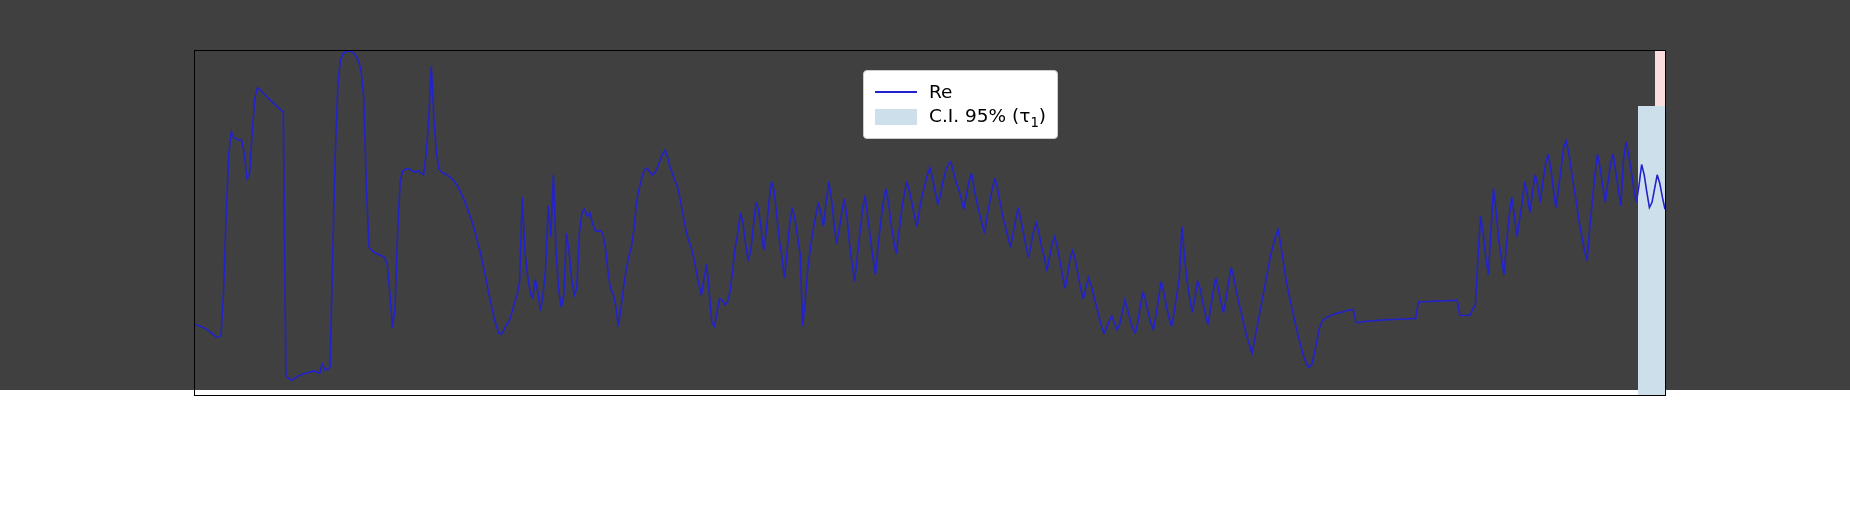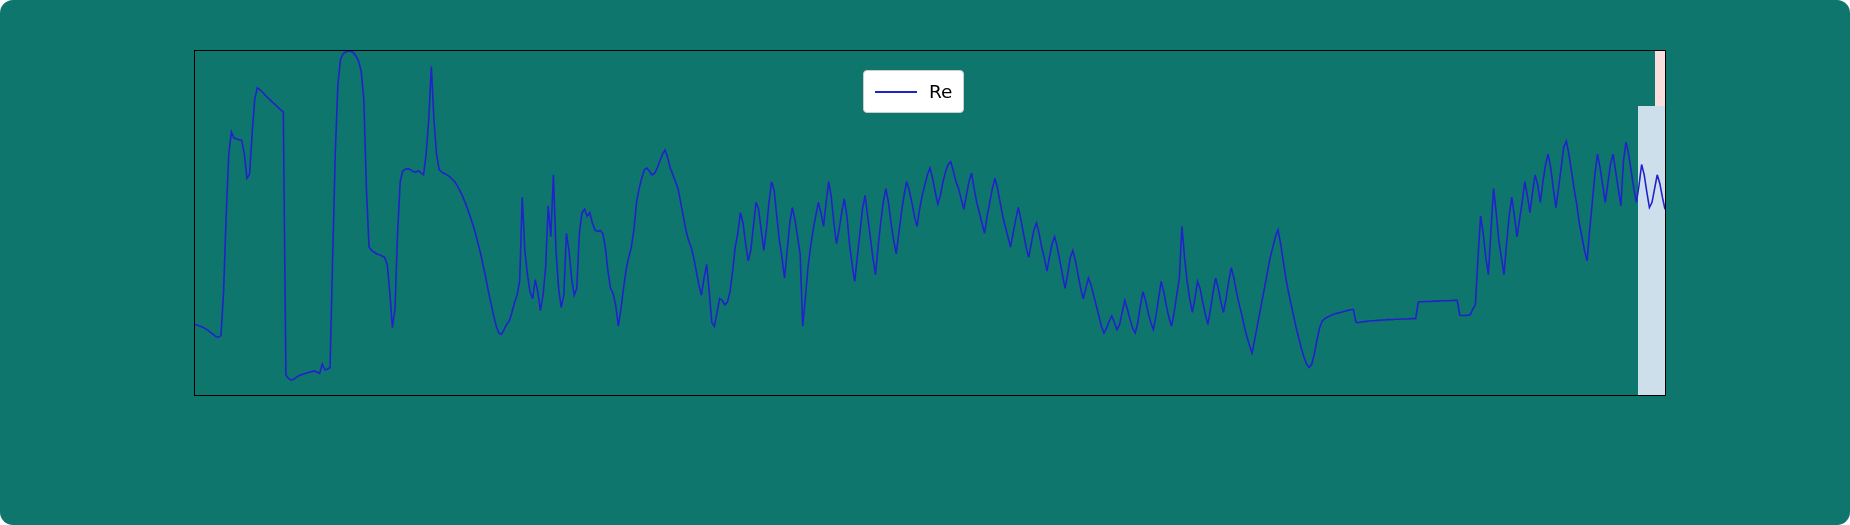--- a/index.html
+++ b/index.html
@@ -6,23 +6,22 @@
   html, body {
     margin: 0; padding: 0;
     width: 1850px; height: 525px;
     background: #ffffff;
     font-family: "DejaVu Sans", sans-serif;
     overflow: hidden;
   }
   #figure {
     position: relative;
     width: 1850px;
-    height: 525px;
-    background: #0f766e;
-    border-radius: 13px;
+    height: 390px;
+    background: #404040;
   }
   
   #plot-area {
     position: absolute;
     left: 194px;
     top: 50px;
     width: 1472px;
     height: 346px;
     border: 1.3px solid #000000;
     background: transparent;
@@ -126,15 +125,19 @@
         <div class="xtick-mark" style="left: 1271px;"></div>
         <div class="xtick-mark" style="left: 1438px;"></div>
       </div>
   </div>
 
   <div id="legend">
     <div class="legend-row">
       <span class="legend-key line"></span>
       <span class="legend-text">Re</span>
     </div>
+    <div class="legend-row">
+      <span class="legend-key patch-blue"></span>
+      <span class="legend-text"><span>C.I. 95% (τ</span><span class="sub">1</span><span>)</span></span>
+    </div>
   </div>
 
 </div>
 
 </body></html>

